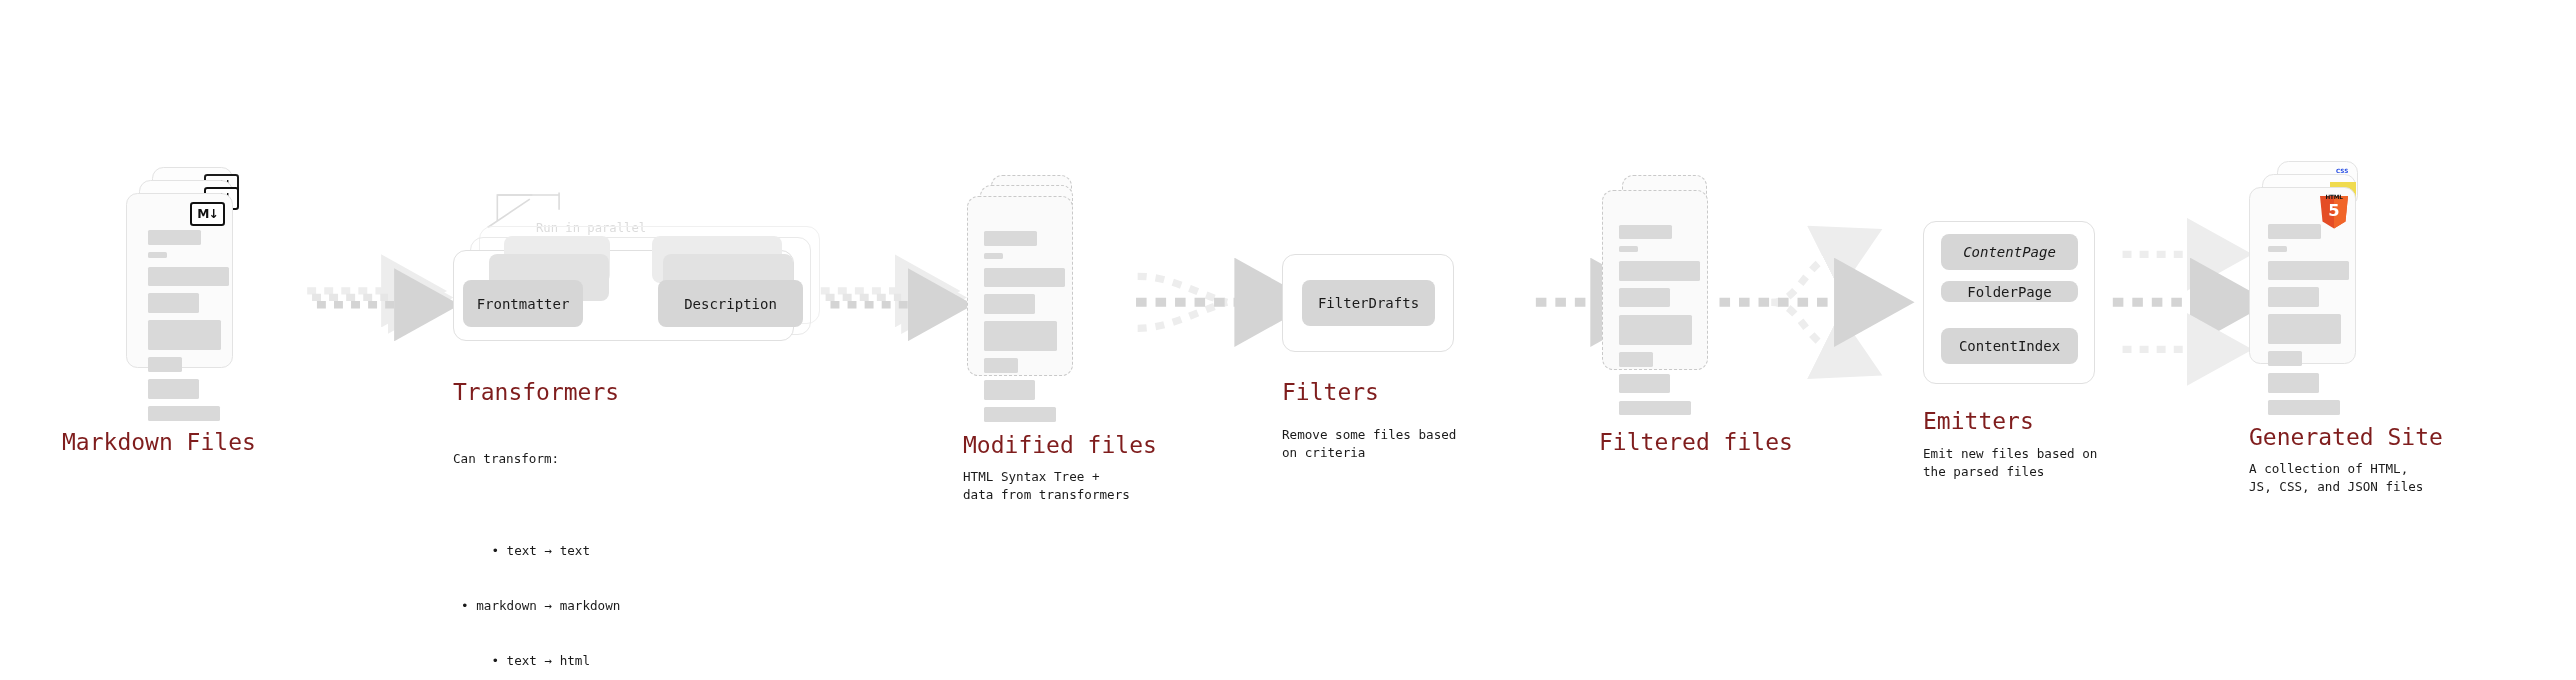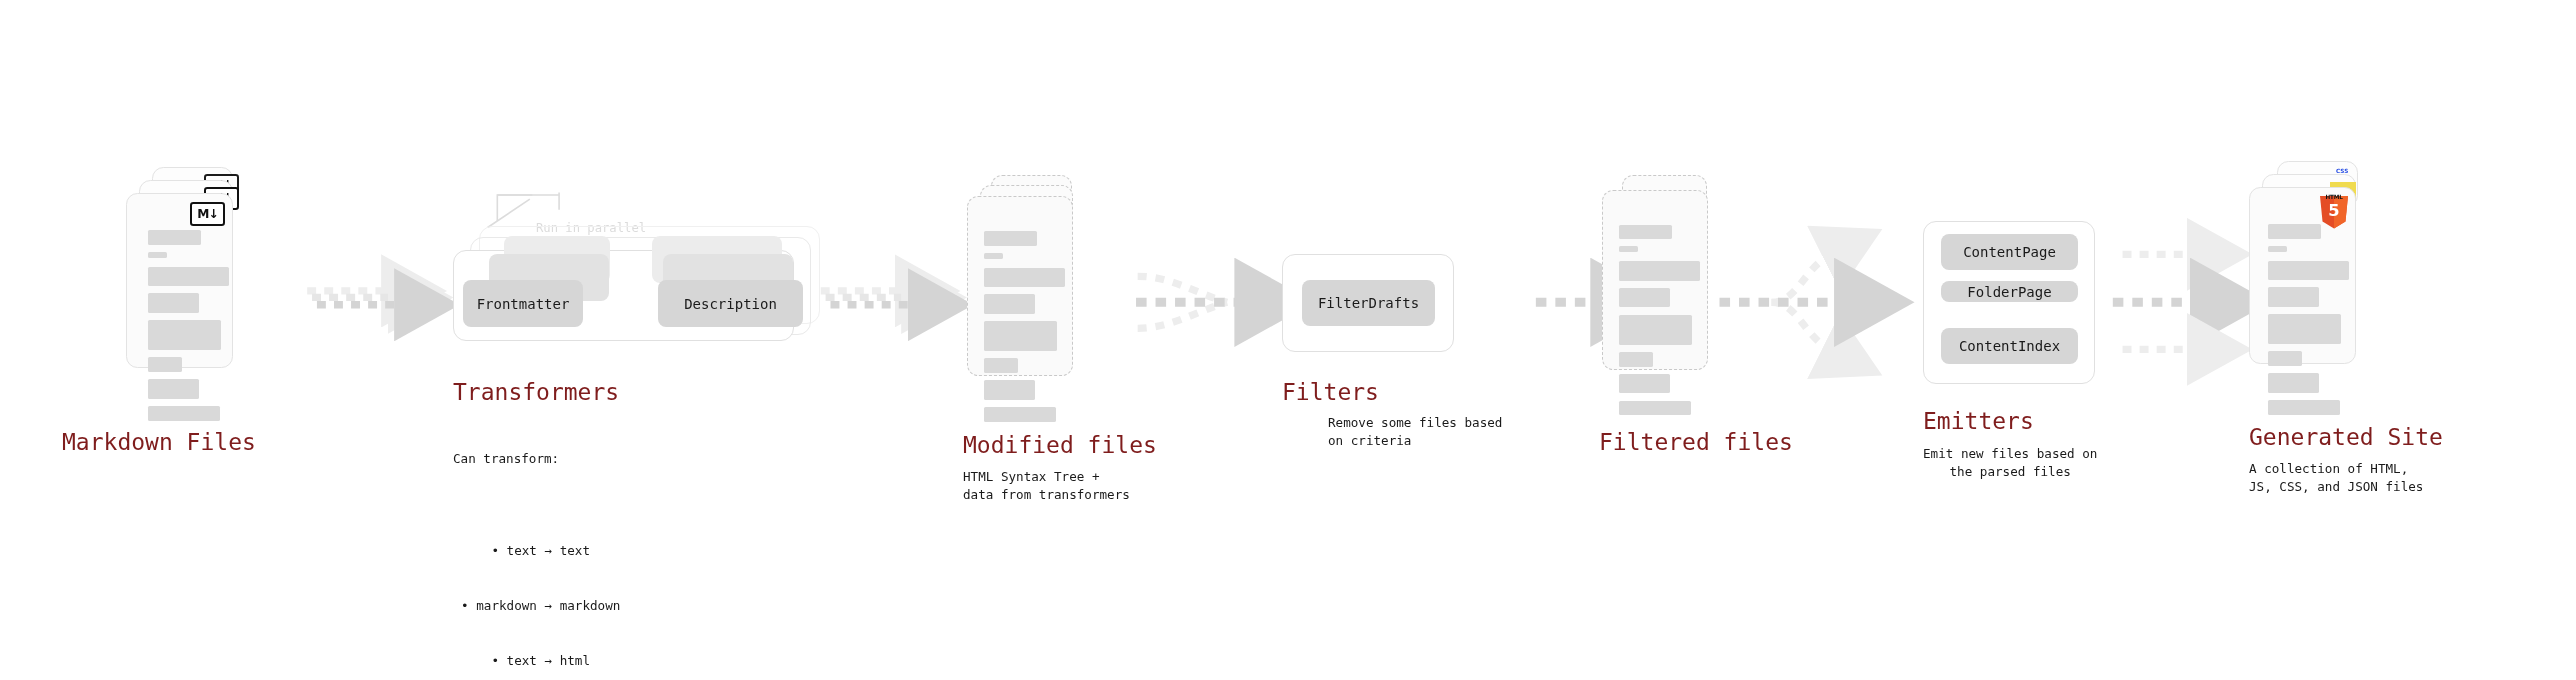--- a/index.html
+++ b/index.html
@@ -289,46 +289,46 @@
       </div>
     </div>
   </div>
   <div class="title" style="left:963px; top:432px;">Modified files</div>
   <div class="sub" style="left:963px; top:468px;">HTML Syntax Tree +
 data from transformers</div>
 
   <div class="group-box" style="left:1282px; top:254px; width:172px; height:98px;"></div>
   <div class="pill" style="left:1302px; top:280px; width:133px; height:46px;">FilterDrafts</div>
   <div class="title" style="left:1282px; top:379px;">Filters</div>
-  <div class="sub" style="left:1282px; top:414px;margin-left:46px;">Remove some files based
+  <div class="sub" style="left:1282px; top:426px;">Remove some files based
 on criteria</div>
 
   <div class="doc-stack" style="left:1602px; top:175px;">
     <div class="doc-card dashed" style="left:19.5px; top:0px; width:85px; height:37px;"></div>
     <div class="doc-card dashed" style="left:0px; top:14.6px; width:106px; height:180px; background:#fafafa;">
       <div class="doc-lines" style="left:16.3px; top:34px;">
         <div class="bar" style="width:53px;height:14.6px;"></div>
         <div class="bar" style="width:18.7px;height:5.7px;margin-bottom:9px;"></div>
         <div class="bar" style="width:81px;height:19.5px;"></div>
         <div class="bar" style="width:51px;height:19.5px;"></div>
         <div class="bar" style="width:73px;height:30px;"></div>
         <div class="bar" style="width:34px;height:14.6px;"></div>
         <div class="bar" style="width:51px;height:19.5px;"></div>
         <div class="bar" style="width:72px;height:14.6px;"></div>
       </div>
     </div>
   </div>
   <div class="title" style="left:1599px; top:429px;">Filtered files</div>
 
   <div class="group-box" style="left:1923px; top:221px; width:172px; height:163px;"></div>
-  <div class="pill" style="left:1941px; top:234px; width:137px; height:36px;">ContentPage</div>
+  <div class="pill" style="left:1941px; top:234px; width:137px; height:36px;font-style:italic;">ContentPage</div>
   <div class="pill" style="left:1941px; top:281px; width:137px; height:21px;">FolderPage</div>
   <div class="pill" style="left:1941px; top:328px; width:137px; height:36px;">ContentIndex</div>
   <div class="title" style="left:1923px; top:408px;">Emitters</div>
-  <div class="sub" style="left:1923px; top:445px;text-align:center;">Emit new files based on
+  <div class="sub" style="left:1923px; top:445px;">Emit new files based on
 the parsed files</div>
 
   <div class="doc-stack" style="left:2249px; top:161px;">
     <div class="doc-card back2" style="left:28px; top:0px; width:81px; height:46px;"></div>
     <div class="badge css-badge" style="left:81px; top:6.5px;">CSS</div>
 
     <div class="doc-card back1" style="left:13px; top:13px; width:94px; height:46px;"></div>
     <div class="badge js-badge" style="left:81px; top:21px;"></div>
 
     <div class="doc-card" style="left:0px; top:26px; width:107px; height:177px;">

